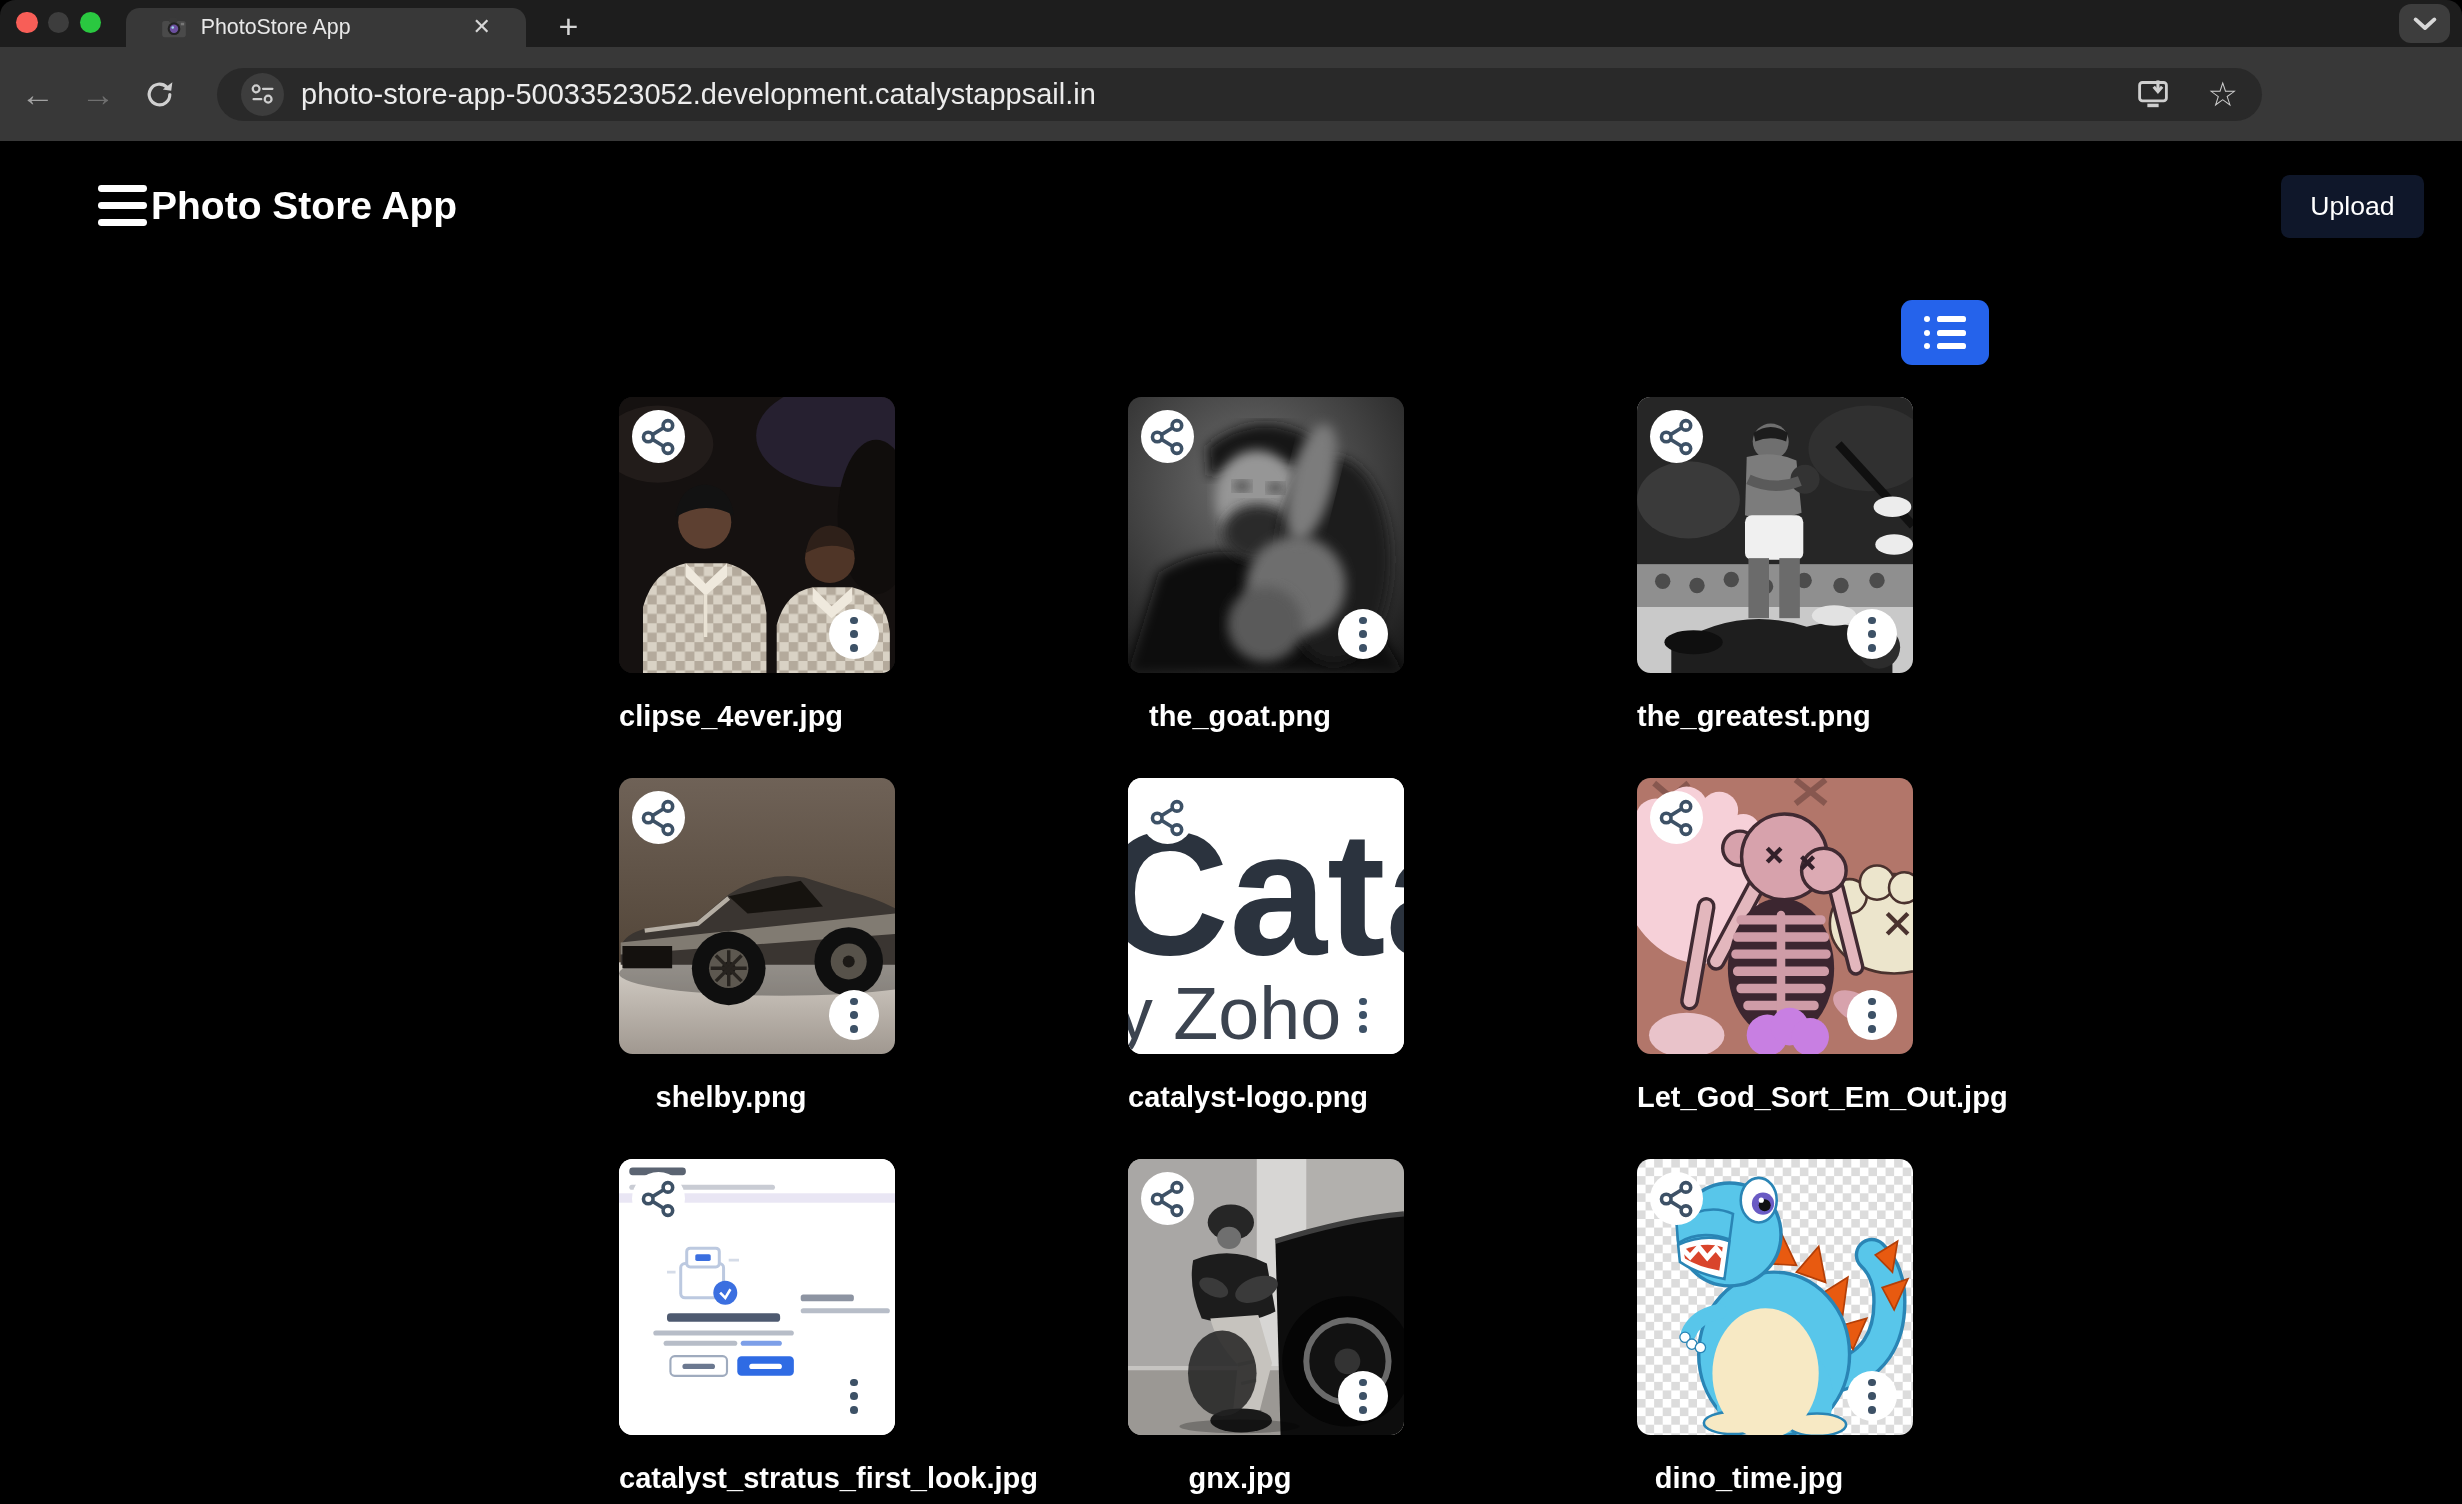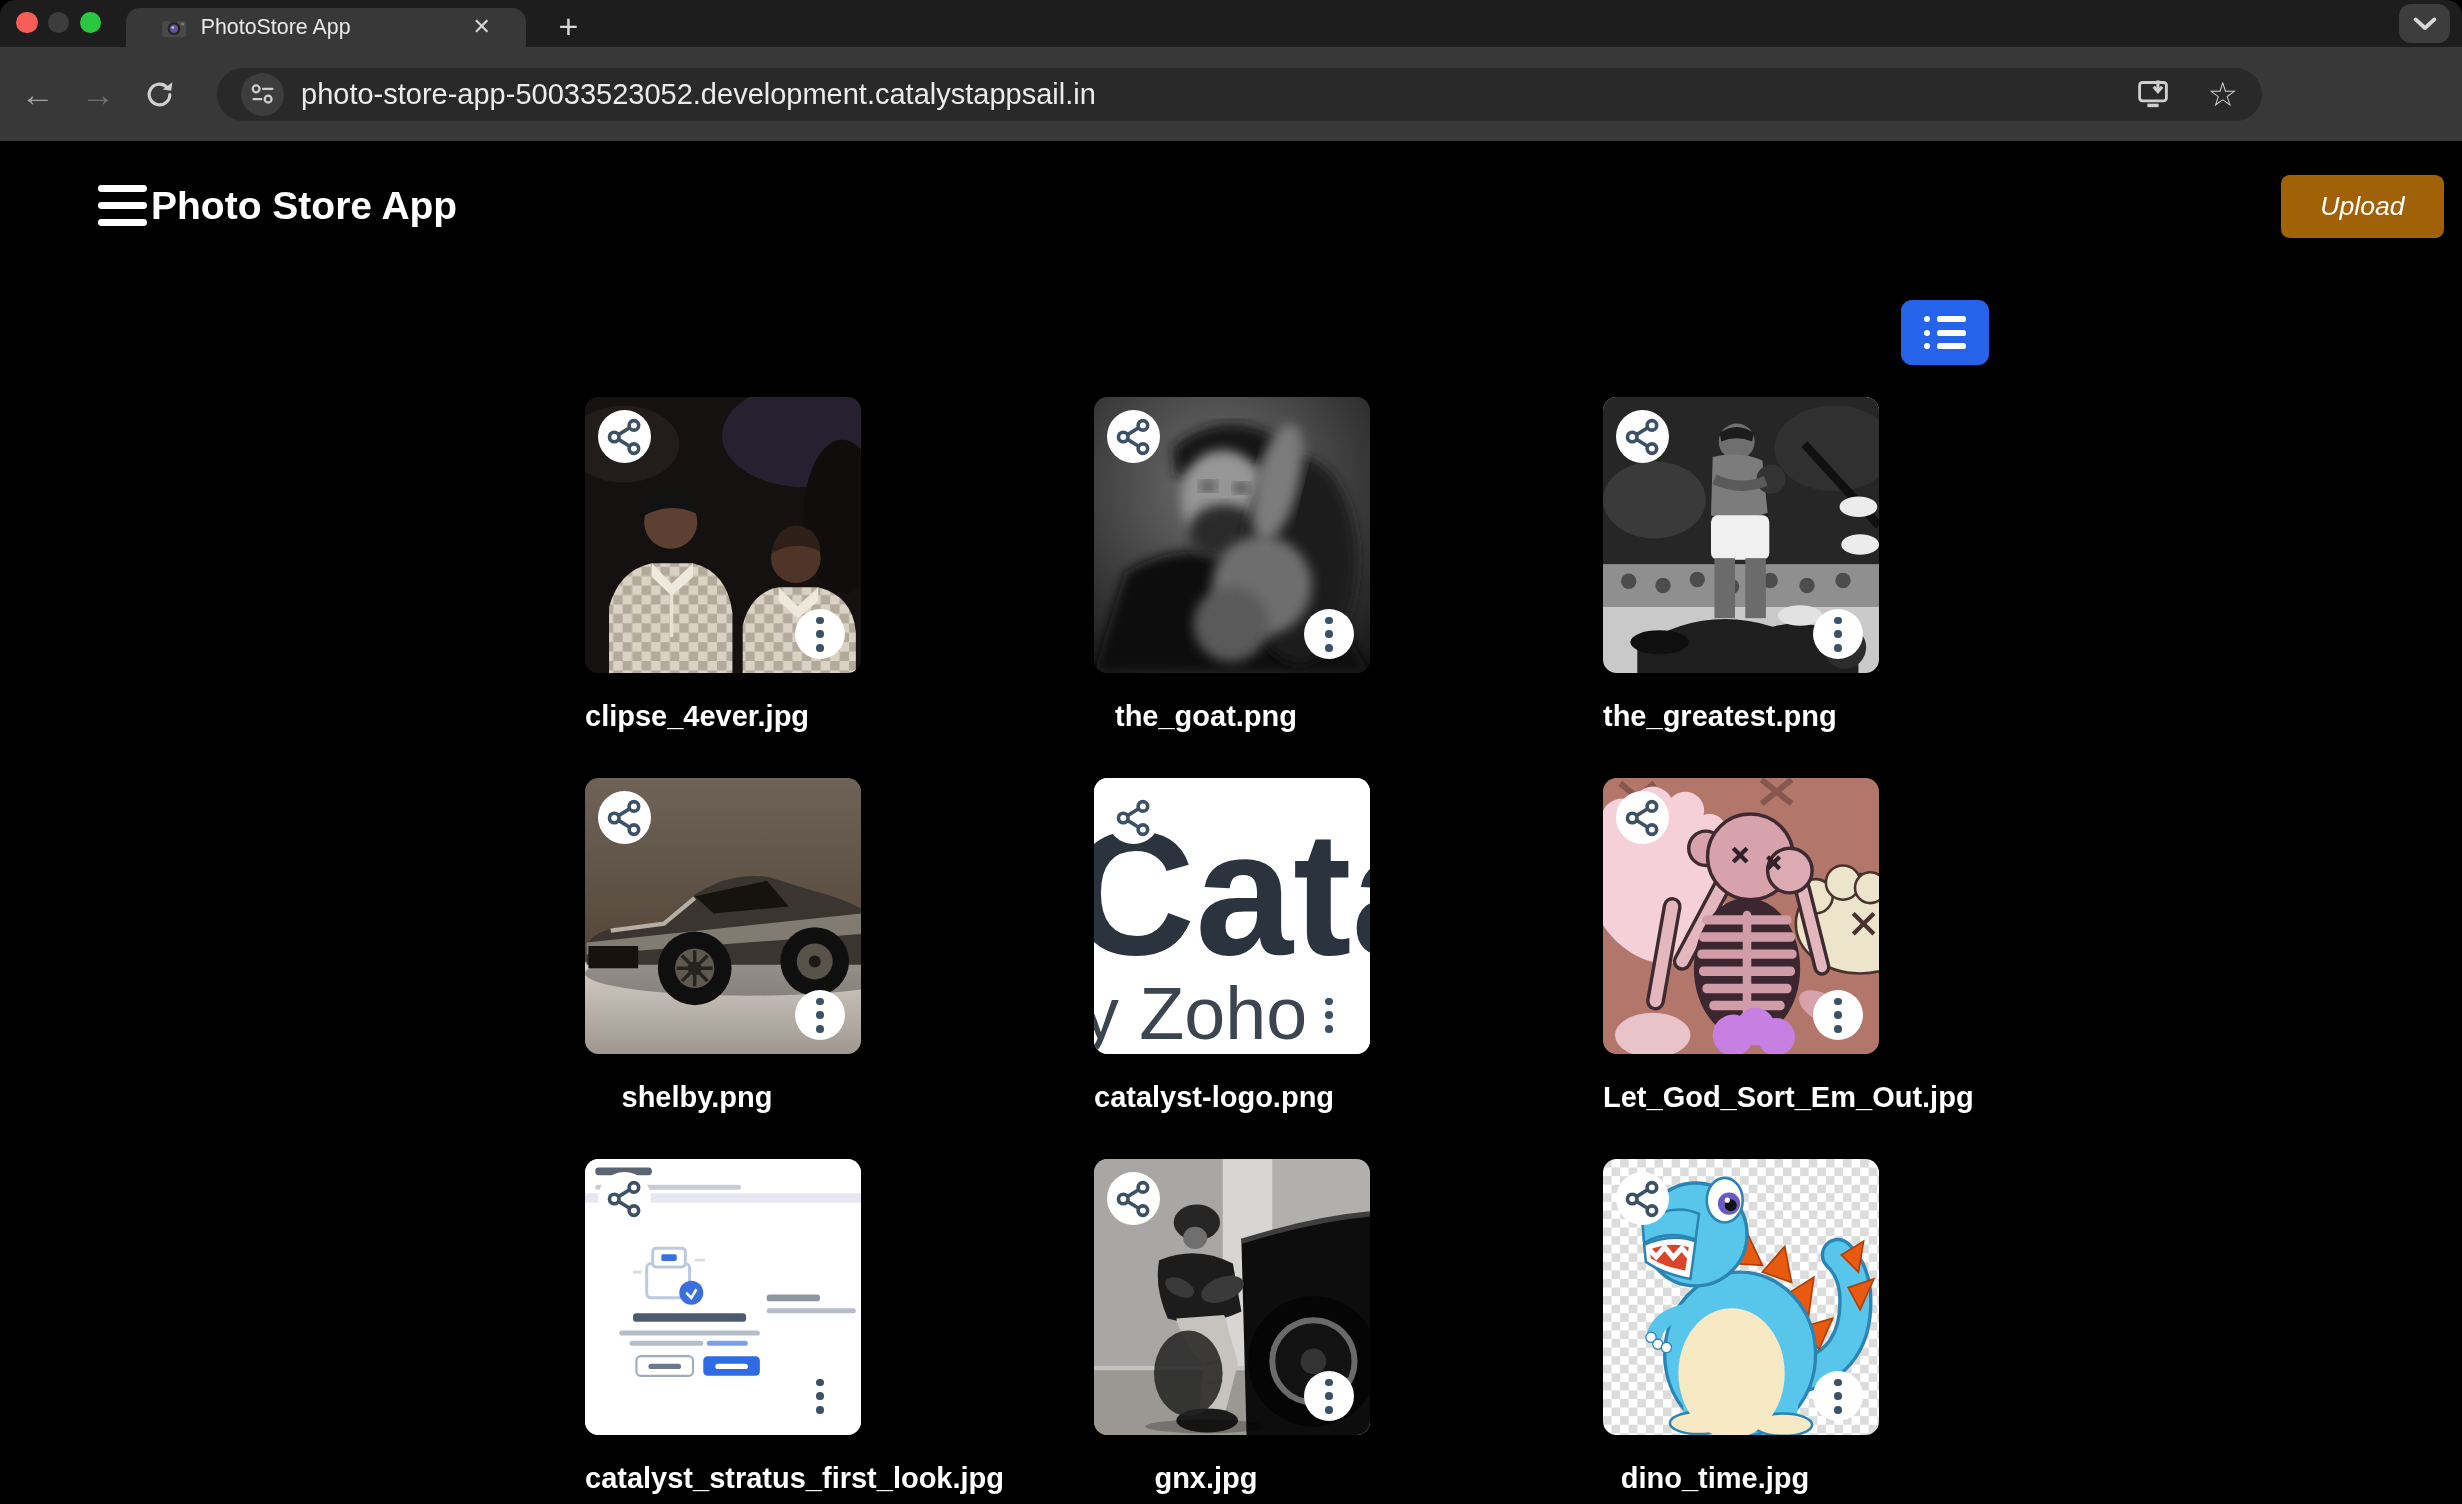--- a/index.html
+++ b/index.html
@@ -33,34 +33,34 @@
              align-items:center;justify-content:center;flex:0 0 auto;}
   .url-text{color:#ececec;font-size:29px;margin-left:17px;white-space:nowrap;text-align:right;}
   .omni-right{margin-left:auto;display:flex;align-items:center;gap:38px;}
   .star-glyph{color:#cfcfcf;font-size:34px;line-height:1;}
 
   
   .hamburger{position:absolute;left:98px;top:185px;width:49px;height:41px;display:flex;
              flex-direction:column;justify-content:space-between;}
   .hamburger span{display:block;height:6.9px;border-radius:3.4px;background:#fff;}
   .page-title{position:absolute;left:151px;top:184px;color:#fff;font-size:39px;font-weight:bold;}
-  .upload-btn{position:absolute;left:2281px;top:175px;width:163px;height:63px;background:#a16207;
+  .upload-btn{position:absolute;left:2281px;top:175px;width:143px;height:63px;background:#0f172a;
               border:none;border-radius:8.6px;color:#fff;font-size:26.6px;font-family:inherit;
-              display:flex;align-items:center;justify-content:center;font-style:italic;}
+              display:flex;align-items:center;justify-content:center;}
   .view-toggle{position:absolute;left:1901px;top:300px;width:88px;height:65px;background:#2563eb;
                border:none;border-radius:11px;display:flex;align-items:center;justify-content:center;}
   .list-icon{display:flex;flex-direction:column;gap:7.7px;}
   .list-row{display:flex;align-items:center;gap:6.9px;}
   .list-row i{width:6px;height:6px;border-radius:50%;background:#fff;}
   .list-row b{width:29px;height:6px;border-radius:2.6px;background:#fff;}
 
   
   .grid{position:absolute;left:585px;top:397px;width:1293px;display:grid;
         grid-template-columns:repeat(3,276px);column-gap:233px;row-gap:45px;}
-  .card{width:224px;}
+  .card{width:224px;margin-left:34px;}
   .thumb{position:relative;width:276px;height:276px;border-radius:13.7px;overflow:hidden;background:#1a1a1a;}
   .thumb svg{display:block;width:276px;height:276px;}
   .fname{margin-top:26px;height:34px;line-height:34px;text-align:center;color:#fff;
          font-size:29px;font-weight:bold;white-space:nowrap;}
   .share-btn{position:absolute;left:13px;top:13px;width:53px;height:53px;border-radius:50%;
              background:#fff;display:flex;align-items:center;justify-content:center;border:none;}
   .more-btn{position:absolute;right:16.3px;bottom:13.7px;width:50px;height:50px;border-radius:50%;
             background:#fff;display:flex;align-items:center;justify-content:center;border:none;}
   .dots{display:flex;flex-direction:column;gap:6px;}
   .dots i{width:7.7px;height:7.7px;border-radius:50%;background:#3d5166;}

